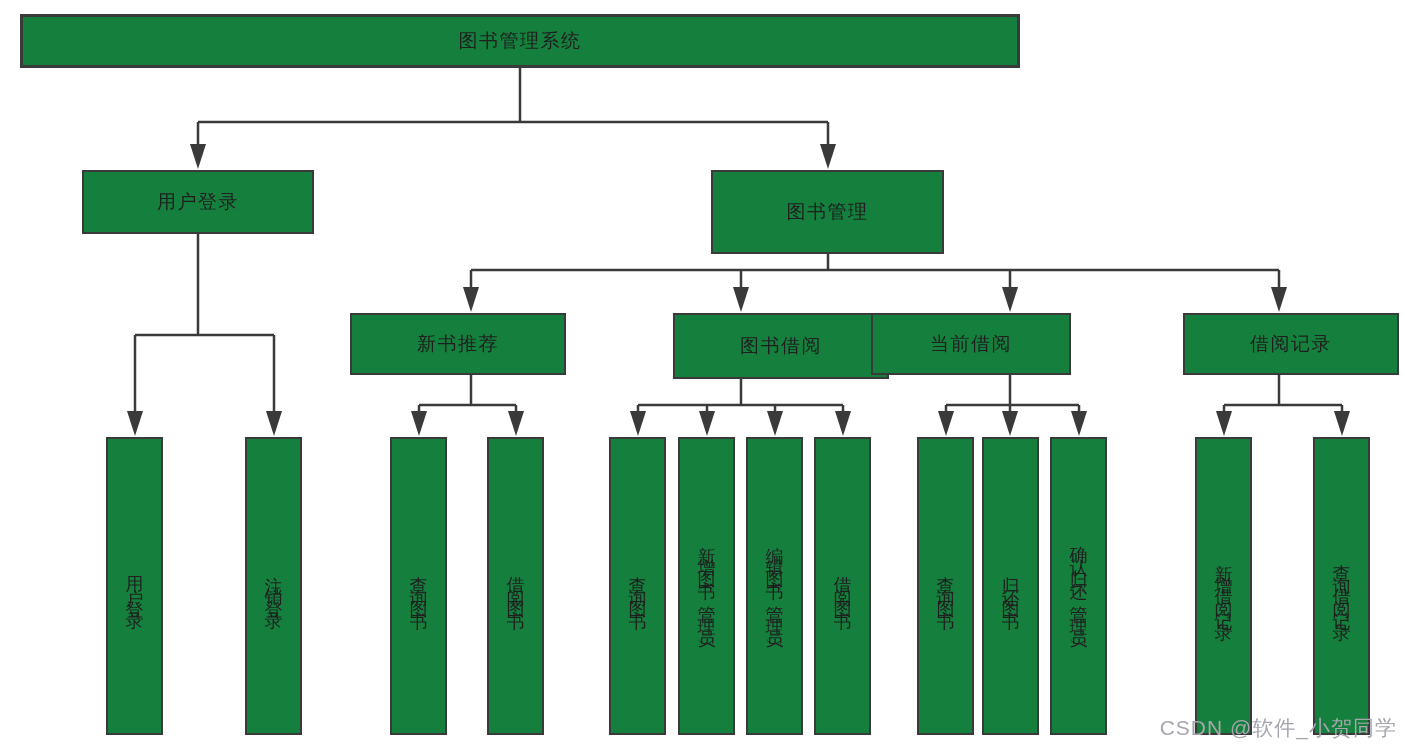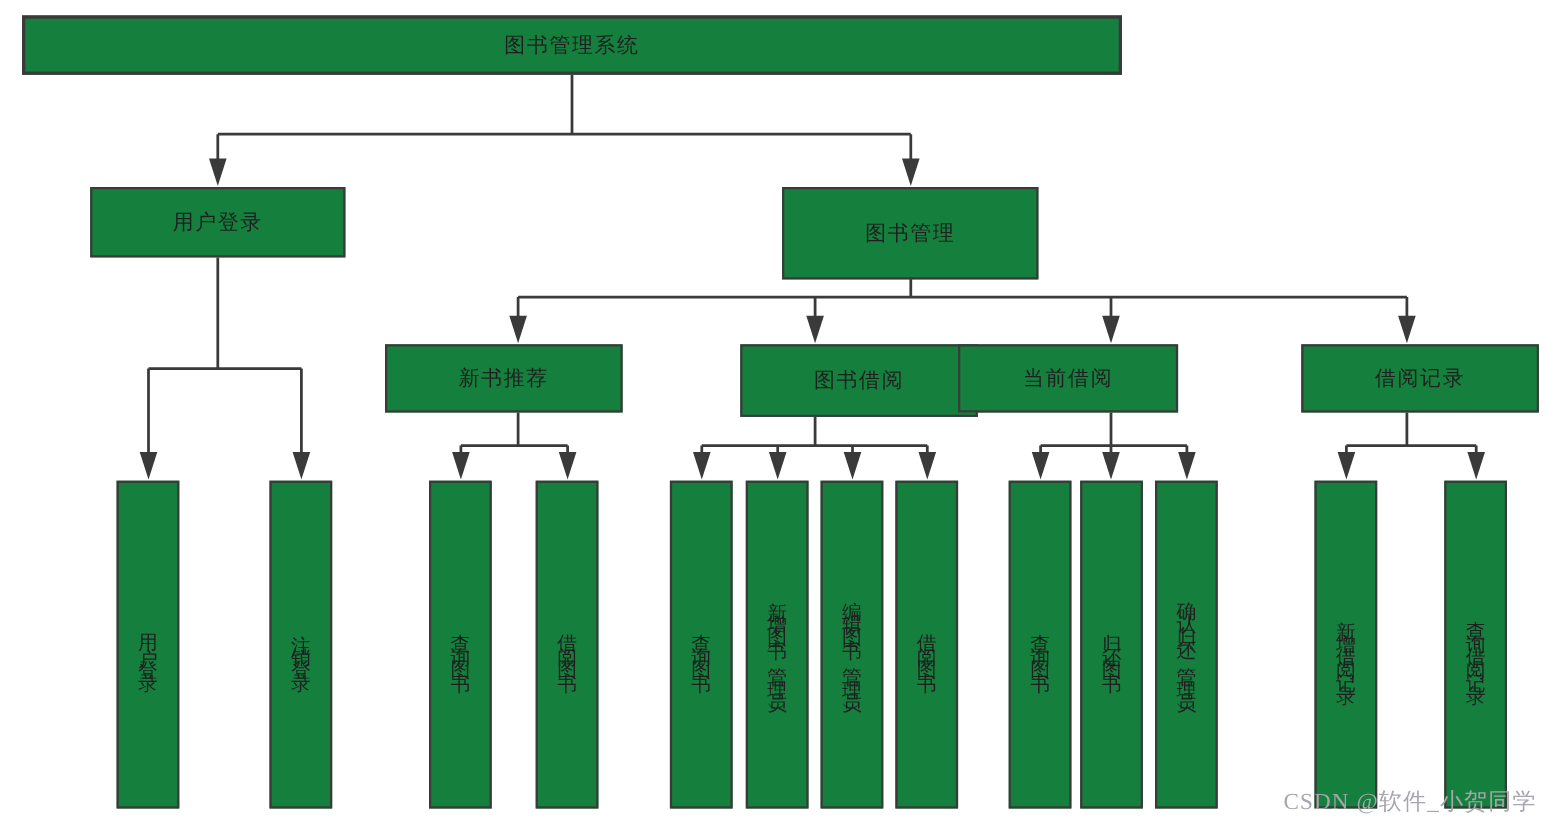--- a/index.html
+++ b/index.html
@@ -44,21 +44,20 @@
   }
   .watermark{
     position:absolute;
     top:714px;
     right:8px;
     font-size:21px;
     color:var(--wm);
     letter-spacing:1px;
     white-space:nowrap;
     z-index:5;
-    font-family:Liberation Serif, serif;
   }
 </style>
 </head>
 <body>
 
 <div class="stage">
 
   <svg class="wires" viewBox="0 0 1405 747" xmlns="http://www.w3.org/2000/svg">
     <g stroke="#3a3a3a" stroke-width="2.5" fill="none">
 

